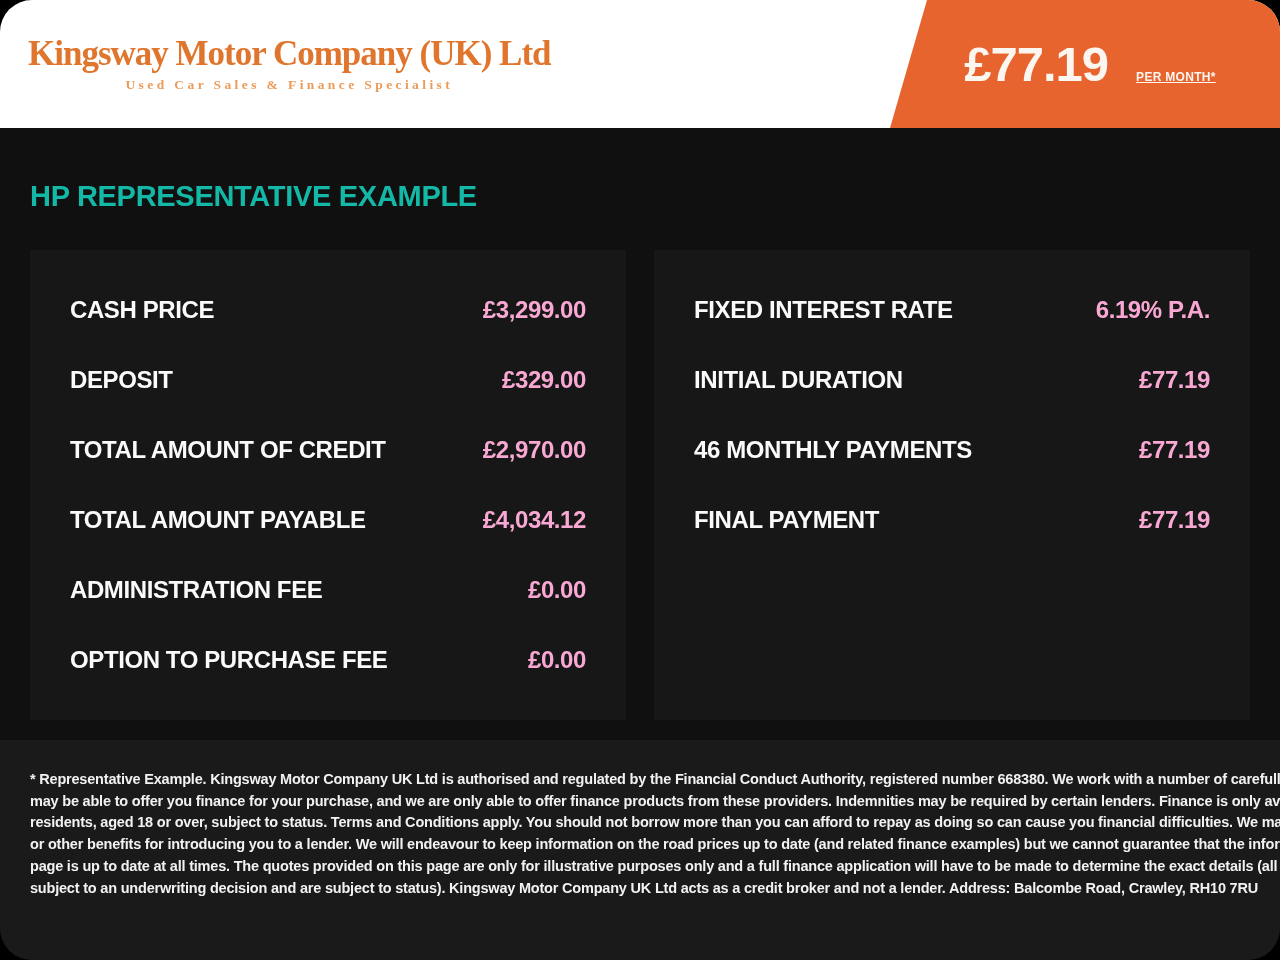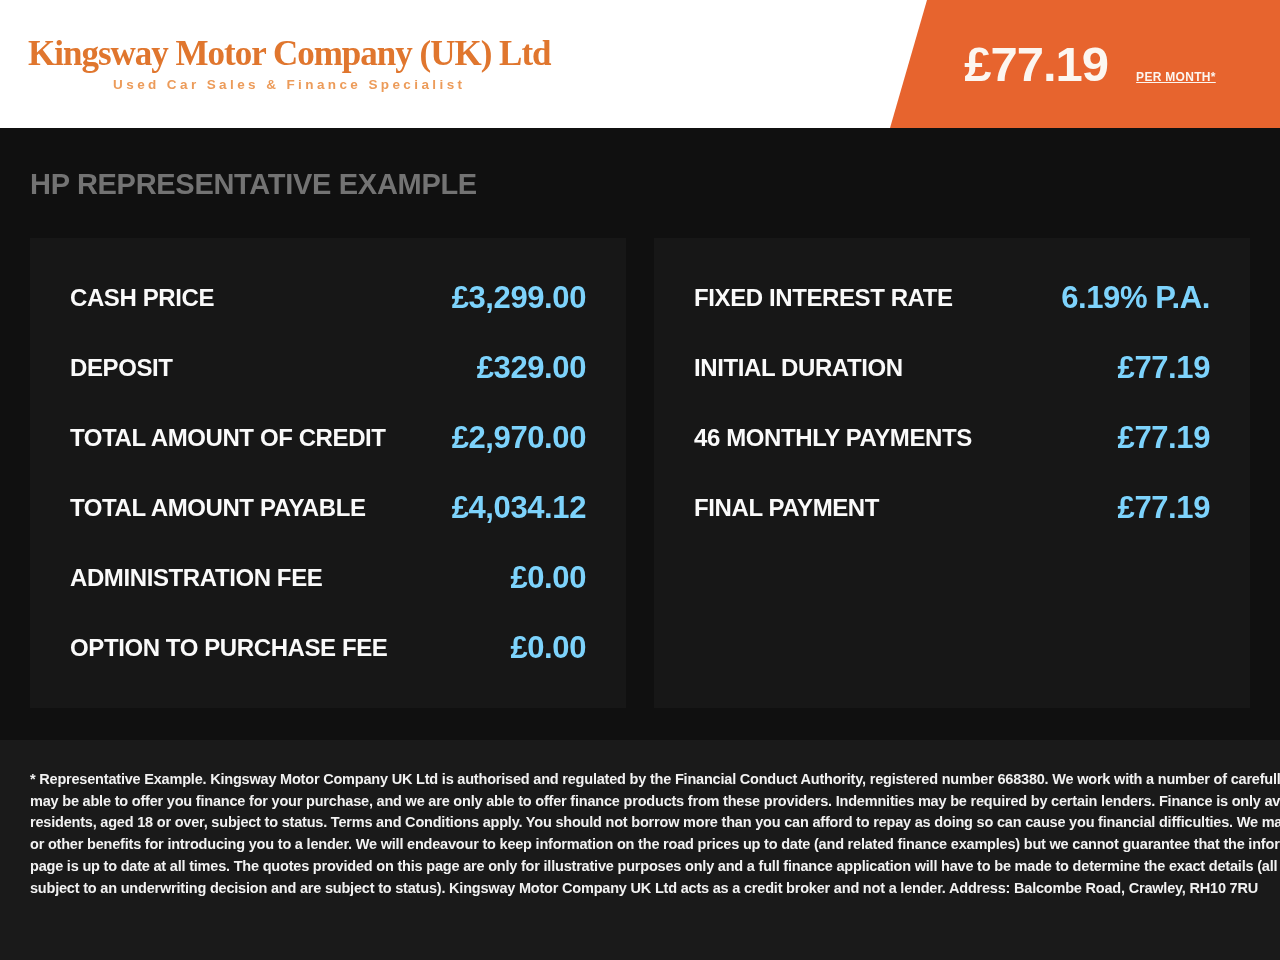--- a/index.html
+++ b/index.html
@@ -3,20 +3,21 @@
 <meta charset="utf-8">
 <style>
   * { margin: 0; padding: 0; box-sizing: border-box; }
   html, body { background: #000; }
   .page {
     width: 1280px; height: 960px;
     position: relative;
     background: #101010;
     overflow: hidden;
     font-family: "Liberation Sans", sans-serif;
+    border-radius: 32px;
   }
 
   
   .header {
     position: relative;
     height: 128px;
     background: #ffffff;
   }
   .logo {
     position: absolute;
@@ -27,21 +28,21 @@
   .logo-title {
     font-family: "Liberation Serif", serif;
     font-weight: 700;
     font-size: 35px;
     line-height: 1.05;
     color: #E0762E;
     letter-spacing: -1px;
     white-space: nowrap;
   }
   .logo-subtitle {
-    font-family: Liberation Sans, sans-serif;
+    font-family: Liberation Serif, serif;
     font-weight: 700;
     font-size: 13.5px;
     color: #EC9B59;
     letter-spacing: 3.4px;
     margin-top: 4px;
     white-space: nowrap;
   }
   .price-banner {
     position: absolute;
     top: 0; right: 0;
@@ -70,24 +71,24 @@
     margin-left: 28px;
     letter-spacing: 0.3px;
     text-decoration: underline;
   }
 
   
   .main {
     padding: 0 30px;
   }
   .page-title {
-    margin-top: 40px;
+    margin-top: 52px;
     font-size: 29px;
     font-weight: 700;
-    color: #737373;
+    color: #14b8a6;
     letter-spacing: -0.3px;
   }
   .panels {
     display: flex;
     gap: 28px;
     margin-top: 37px;
   }
   .panel {
     flex: 1;
     background: #171717;
@@ -100,23 +101,23 @@
     justify-content: space-between;
   }
   .row-label {
     font-size: 24px;
     font-weight: 700;
     color: #FAFAFA;
     letter-spacing: -0.4px;
     white-space: nowrap;
   }
   .row-value {
-    font-size: 31px;
-    font-weight: 700;
-    color: #7dd3fc;
+    font-size: 24px;
+    font-weight: 700;
+    color: #f9a8d4;
     letter-spacing: -0.4px;
     white-space: nowrap;
     text-align: right;
   }
 
   
   .footer {
     position: absolute;
     left: 0; right: 0; bottom: 0;
     top: 740px;

